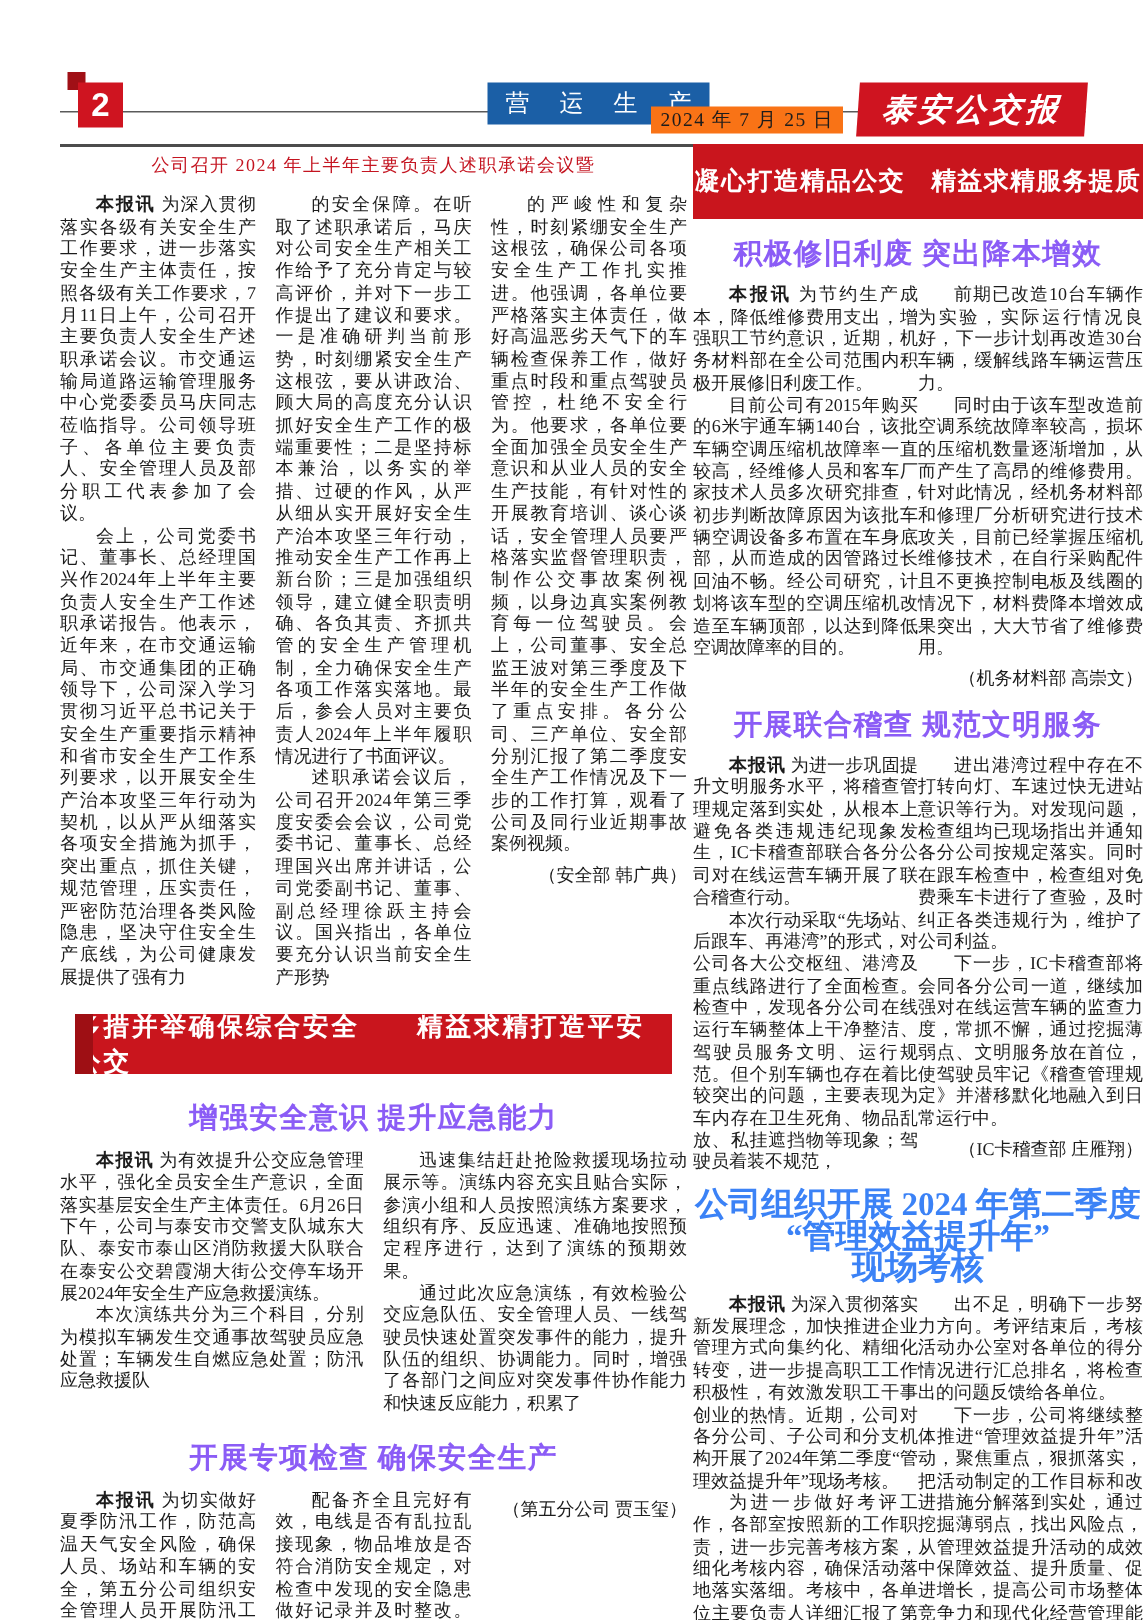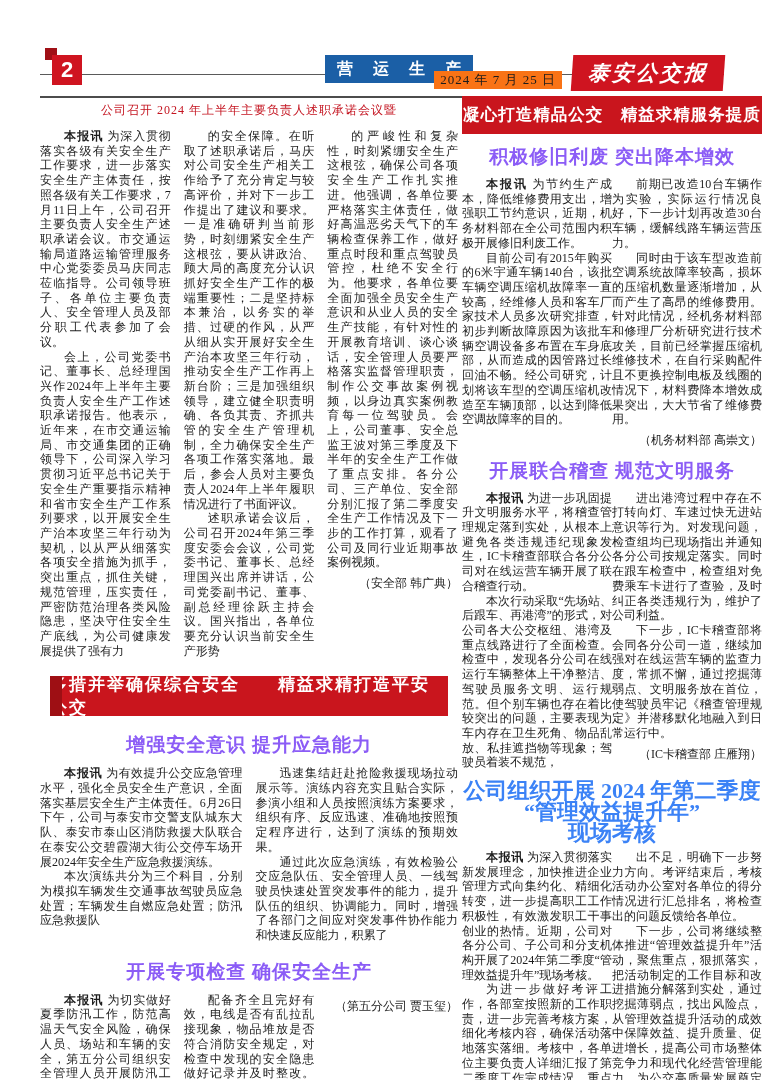--- a/index.html
+++ b/index.html
@@ -12,21 +12,21 @@
   
   .header { position:absolute; left:40px; top:55px; width:684px; height:38px; }
   .header-line { position:absolute; left:0; right:0; top:19px; height:1px; background:#5a5a5a; }
   .pagenum-wrap { position:absolute; left:12px; top:0; width:34px; height:32px; }
   .pagenum-mini { position:absolute; left:-7px; top:-7px; width:12px; height:12px; background:#a01016; }
   .pagenum-box { position:absolute; left:0; top:0; width:30px; height:30px; background:#cf1420;
     color:#fff; font-weight:bold; font-size:22px; display:flex; align-items:center; justify-content:center;
     font-family:"Liberation Sans","DejaVu Sans",sans-serif; }
   .section-banner { position:absolute; left:285px; top:0; width:148px; height:28px; background:#1b5fa6;
     color:#fff; display:flex; align-items:center; justify-content:center;
-    font-size:16px; font-weight:bold; letter-spacing:8px; padding-left:8px; }
+    font-size:16px; font-weight:normal; letter-spacing:8px; padding-left:8px; }
   .date { position:absolute; right:162px; top:16px; background:#f97316; padding:0 6px;
     font-size:13px; letter-spacing:1px; }
   .masthead { position:absolute; right:0; top:0; width:152px; height:36px; background:#cf1420;
     color:#fff; display:flex; align-items:center; justify-content:center;
     font-style:italic; font-weight:bold; font-size:21px; letter-spacing:3px; transform:skewX(-4deg); }
   .header-rule { position:absolute; left:40px; top:96px; width:684px; height:2px; background:#4c4c4c; }
 
   
   .a-title-red { color:#c41420; font-weight:normal; font-size:12px; text-align:center; letter-spacing:1px; }
   .a-title { color:#8b5cf6; font-weight:bold; font-size:19px; text-align:center; letter-spacing:1px; }
@@ -41,21 +41,21 @@
   .left-col { position:absolute; left:40px; top:102px; width:418px; }
   .art1-title { margin:0 4px 10px 4px; }
   .red-banner { margin:18px 10px 0 10px; height:40px; background:#c9151d; position:relative;
     display:flex; align-items:center; justify-content:center; color:#fff; font-weight:bold;
     font-size:17px; letter-spacing:2px; }
   .red-banner .cap { position:absolute; left:0; top:0; bottom:0; width:12px; background:#9e0f14; }
   .left-col .a-title { margin:16px 0 8px 0; }
 
   
   .right-col { position:absolute; left:462px; top:96px; width:300px; }
-  .right-banner { height:38px; background:#c9151d; color:#fff; font-weight:bold; font-size:16.5px;
+  .right-banner { height:50px; background:#c9151d; color:#fff; font-weight:bold; font-size:16.5px;
     display:flex; align-items:center; justify-content:center; letter-spacing:1px; }
   .right-col .a-title { margin:10px 0 7px 0; }
   .right-col .a-title-sm { margin:10px 0 7px 0; }
   .right-col .cols { gap:0; }
 </style>
 </head>
 <body>
 
 <div class="page">
 

